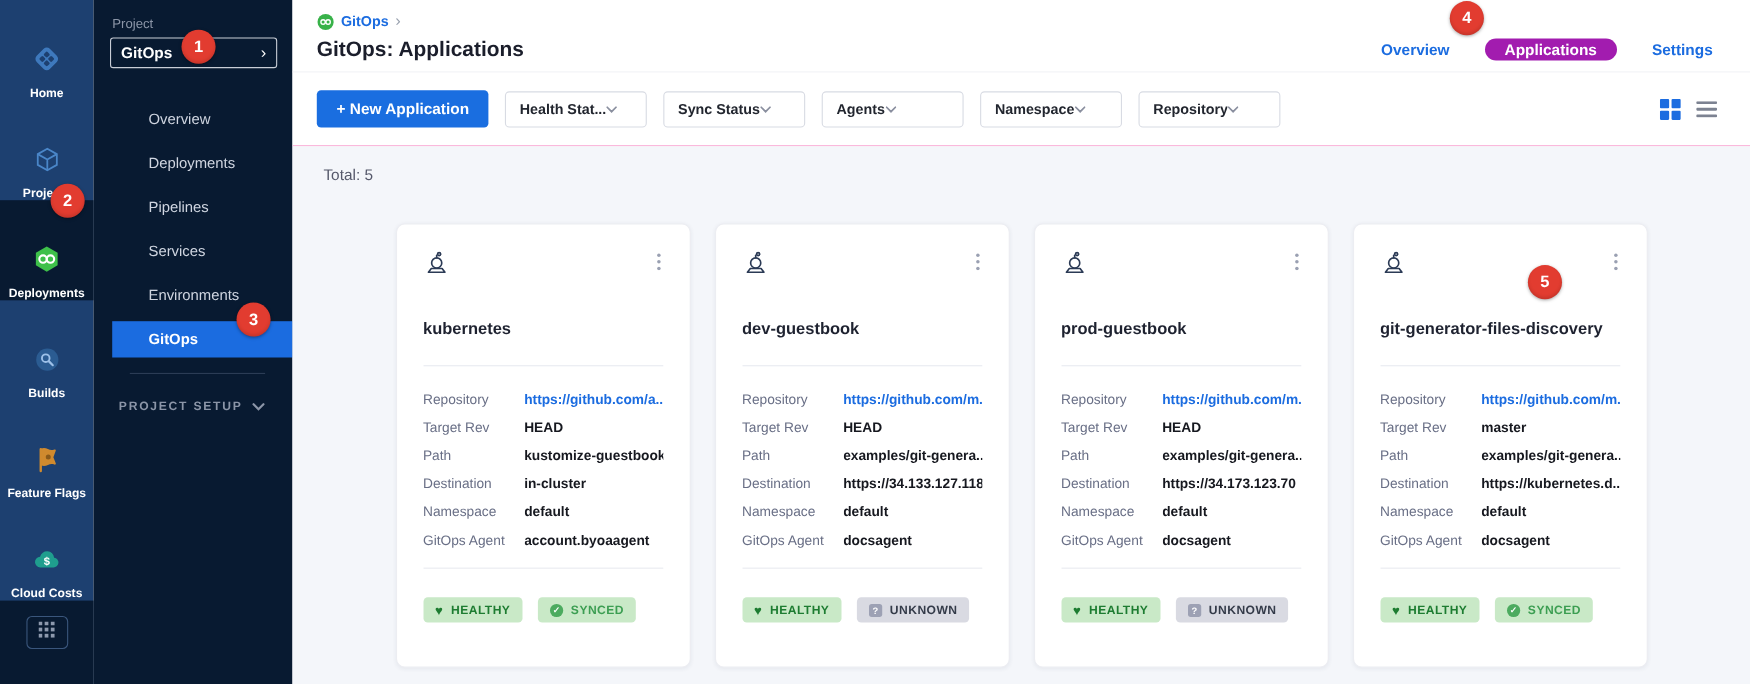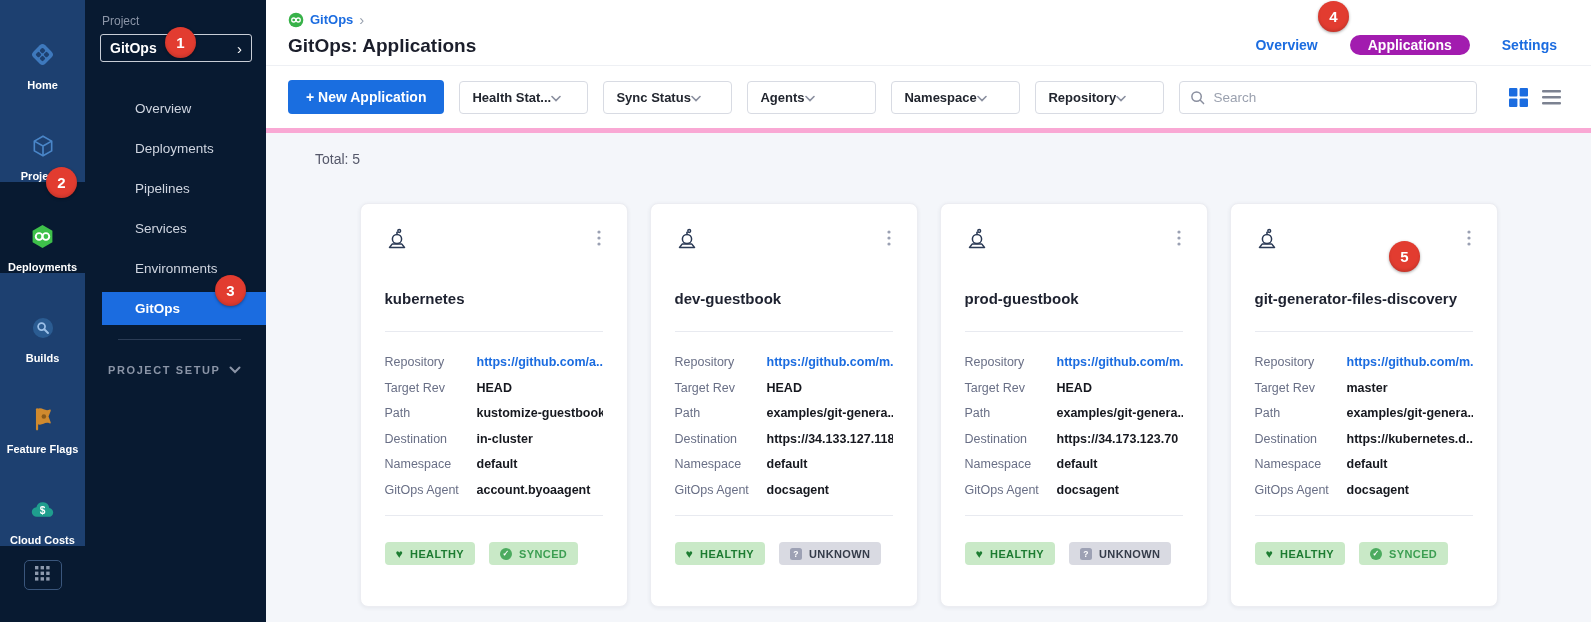--- a/index.html
+++ b/index.html
@@ -33,32 +33,32 @@
   .main { flex:1; display:flex; flex-direction:column; background:#fff; min-width:0; }
   .page-header { height:66px; padding:11px 34px 0 22px; display:flex; justify-content:space-between; border-bottom:1px solid #eef0f4; background:#fff; }
   .crumb-row { display:flex; align-items:center; gap:6px; }
   .crumb-link { color:#1b6ce0; font-size:13px; font-weight:bold; cursor:pointer; }
   .crumb-chev { color:#98a0ae; font-size:15px; }
   .page-title { font-size:19px; font-weight:bold; color:#1b1e2b; margin-top:7px; }
   .header-tabs { display:flex; align-items:center; gap:32px; margin-top:14px; }
   .htab { color:#1b6ce0; font-size:14px; font-weight:bold; cursor:pointer; }
   .htab.pill { background:#a21caf; color:#fff; border-radius:16px; padding:2px 18px; }
   
-  .toolbar { height:67px; display:flex; align-items:center; padding:0 30px 0 22px; gap:15px; border-bottom:5px solid #f9a8d4; background:#fff; }
+  .toolbar { height:67px; display:flex; align-items:center; padding:0 30px 0 22px; gap:15px; border-bottom:1px solid #f9a8d4; background:#fff; }
   .btn-primary { background:#1a6ee0; color:#fff; font-weight:bold; font-size:14px; border:none; border-radius:4px; height:34px; padding:0 18px; cursor:pointer; font-family:inherit; }
   .filter-dd { width:129px; height:33px; border:1px solid #d8dbe3; border-radius:4px; background:#fff; display:flex; align-items:center; padding:0 10px 0 12px; cursor:pointer; }
   .filter-dd .flabel { font-size:13px; font-weight:bold; color:#22262f; white-space:nowrap; overflow:hidden; }
   .search-box { width:298px; height:33px; border:1px solid #d8dbe3; border-radius:4px; display:flex; align-items:center; padding:0 10px; gap:8px; background:#fff; }
   .search-box input { border:none; outline:none; flex:1; font-size:13.5px; font-family:inherit; color:#2a2e3a; background:transparent; }
   .search-box input::placeholder { color:#9ba1af; }
   .view-toggles { margin-left:auto; display:flex; align-items:center; gap:14px; }
   .vt { cursor:pointer; display:flex; }
   
   .content { flex:1; background:#f4f6fa; padding:18px 0 0 0; overflow:hidden; }
-  .total-label { color:#55586a; font-size:14px; margin-left:49px; }
+  .total-label { color:#55586a; font-size:14px; margin-left:28px; }
   .cards-row { display:flex; justify-content:center; gap:22px; margin-top:36px; }
   .app-card { width:268px; height:404px; background:#fff; border:1px solid #ecedf2; border-radius:8px;
     box-shadow:0 1px 4px rgba(30,40,70,.07); padding:24px; cursor:pointer; }
   .card-head { display:flex; justify-content:space-between; align-items:flex-start; margin-bottom:34px; }
   .kebab { cursor:pointer; padding:2px; }
   .app-name { font-size:15px; font-weight:bold; color:#1e2230; margin-bottom:24px; white-space:nowrap; overflow:hidden; }
   .card hr, .chr { border:none; border-top:1px solid #e8eaf0; }
   .fields { margin-top:18px; }
   .frow { display:flex; line-height:25.5px; font-size:12.5px; }
   .flab { width:92px; color:#696f86; flex-shrink:0; }
@@ -256,29 +256,20 @@
             <path d="M1 1.5L5 5.5 9 1.5"></path>
           </svg></span>
     </div>
     <div class="filter-dd">
       <span class="flabel">Repository</span>
       <span><svg width="10" height="7" viewBox="0 0 10 7" fill="none" stroke="#8a8f9f" stroke-width="1.6" stroke-linecap="round">
             <path d="M1 1.5L5 5.5 9 1.5"></path>
           </svg></span>
     </div>
 
-    <div class="search-box">
-      <span style="display:flex;">
-        <svg width="15" height="15" viewBox="0 0 16 16" fill="none" stroke="#8a8f9f" stroke-width="1.6" stroke-linecap="round">
-          <circle cx="7" cy="7" r="5"></circle>
-            <path d="M11 11l3.5 3.5"></path>
-        </svg>
-      </span>
-      <input type="text" placeholder="Search" style="">
-    </div>
 
     <div class="view-toggles">
       <span class="vt">
         <svg width="19" height="19" viewBox="0 0 19 19" fill="#1b6ce0">
           <rect x="0" y="0" width="8.4" height="8.4" rx="1"></rect>
             <rect x="10.6" y="0" width="8.4" height="8.4" rx="1"></rect>
           <rect x="0" y="10.6" width="8.4" height="8.4" rx="1"></rect>
             <rect x="10.6" y="10.6" width="8.4" height="8.4" rx="1"></rect>
         </svg>
       </span>

